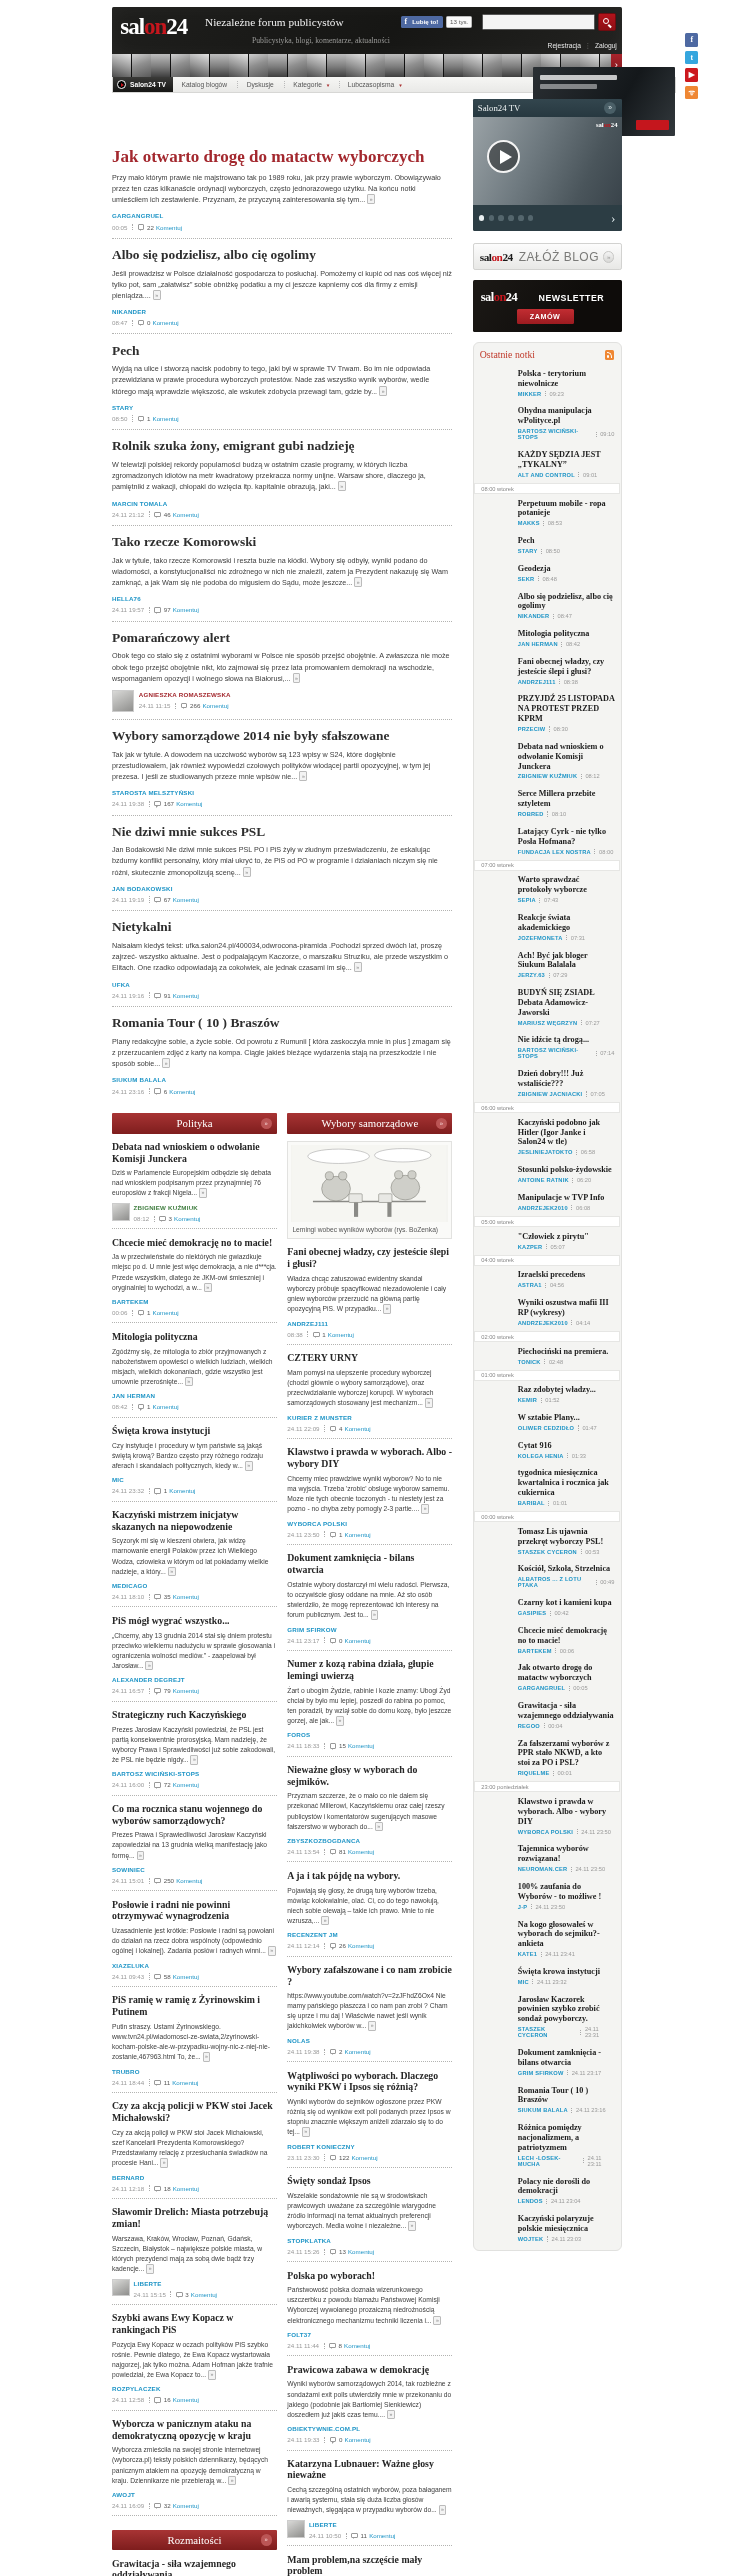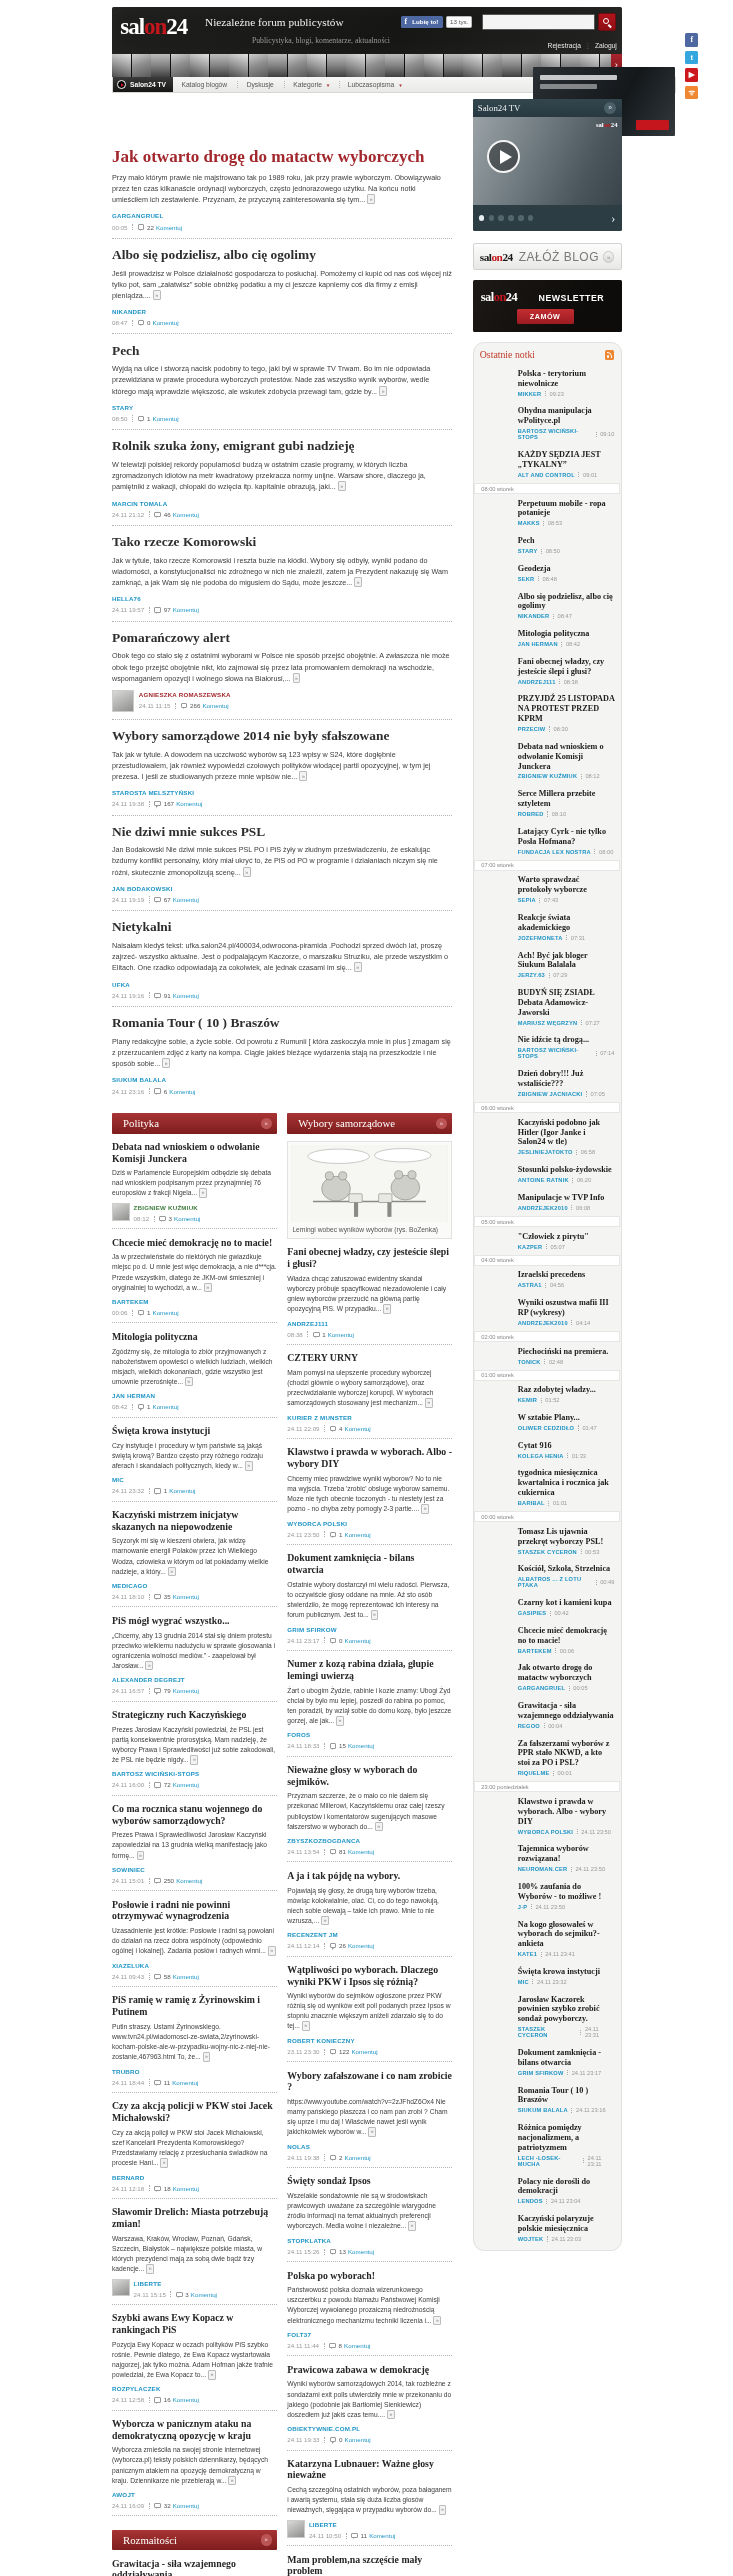--- a/index.html
+++ b/index.html
@@ -72,21 +72,21 @@
   .meta-sep { border-left:0.5px dotted #aaa; height:6.2px; margin:0 4.6px; }
   .bubble { position:relative; display:inline-block; width:6.7px; height:5.2px; border:0.5px solid #999; border-radius:1px; margin-right:2.6px; }
   .bubble::after { content:""; position:absolute; left:1px; bottom:-2.1px; border-top:2.1px solid #999; border-right:2.1px solid transparent; }
   .c-count { color:#555; margin-right:2.1px; }
   .komentuj { color:#1d94c6; }
 
   
   .mid-cols { display:flex; margin-top:11.3px; }
   .mid-col { width:165px; flex:0 0 165px; }
   .mid-col + .mid-col { margin-left:10.3px; }
-  .section-bar { height:20.6px; background:linear-gradient(#a83434,#7e1d1d); border-radius:1px; color:#fff; font-family:"Liberation Serif",serif; font-size:10.8px; display:flex; align-items:center; padding:0 11px; position:relative; }
+  .section-bar { height:20.6px; background:linear-gradient(#a83434,#7e1d1d); border-radius:1px; color:#fff; font-family:"Liberation Serif",serif; font-size:10.8px; display:flex; align-items:center; padding:0 17px; position:relative;justify-content:center; }
   .section-bar .go { position:absolute; right:5.2px; top:4.6px; width:11.3px; height:11.3px; border-radius:50%; background:#b55; color:#fbdede; font-size:6.7px; text-align:center; line-height:10.8px; }
   .col-post { padding:7.2px 0 6.2px; border-bottom:0.5px dotted #b3b3b1; }
   .col-title { font-family:"Liberation Serif",serif; font-size:9.8px; font-weight:bold; color:#262626; line-height:1.2; margin-bottom:4.1px; }
   .col-excerpt { font-size:6.7px; color:#3c3c3c; line-height:1.5; margin-bottom:4.6px; }
   .col-post .avatar { width:17.5px; height:17.5px; flex:0 0 17.5px; margin-right:4.1px; }
   .cartoon-box { background:#fafaf8; border:0.5px solid #e2e2e0; padding:3.1px; margin-top:7.2px; }
   .cartoon { height:77px; background:#f4f4f0; position:relative; overflow:hidden; }
   .cartoon svg { width:100%; height:100%; }
   .cartoon-caption { font-size:6.7px; color:#555; padding:4.1px 1px 2.1px; }
 
@@ -113,21 +113,21 @@
   .blog-btn .mini-logo .r { color:#c5161d; }
   .blog-btn .lbl { margin-left:auto; font-family:Liberation Sans, sans-serif; font-size:12px; color:#7a7a78; letter-spacing:0.5px; }
   .blog-btn .go { width:11.3px; height:11.3px; border-radius:50%; background:linear-gradient(#f4f4f4,#d8d8d6); border:0.5px solid #c6c6c4; color:#999; font-size:6.2px; text-align:center; line-height:10.8px; margin-left:4.1px; }
 
   .newsletter { height:52px; background:#14110f linear-gradient(120deg,#1c1916,#0e0c0a 70%); border-radius:1.5px; position:relative; margin-bottom:10.3px; overflow:hidden; }
   .newsletter .nl-logo { position:absolute; left:8.2px; top:10.3px; font-family:"Liberation Serif",serif; font-weight:bold; font-size:12.4px; letter-spacing:-0.5px; color:#fff; }
   .newsletter .nl-logo .r { color:#c5161d; }
   .newsletter .nl-word { position:absolute; left:66px; top:13px; color:#fff; font-weight:bold; font-size:8.8px; letter-spacing:0.5px; }
   .newsletter .zamow { position:absolute; left:44px; top:29px; width:57px; height:15.5px; background:linear-gradient(#c22d32,#9c1b20); border-radius:1.5px; color:#fff; font-weight:bold; font-size:7.2px; text-align:center; line-height:15.5px; letter-spacing:0.5px; }
 
-  .notki { background:#f4f4f2; border:0.5px solid #e1e1df; border-radius:11px; padding:0 0 3.1px; }
+  .notki { background:#f4f4f2; border:0.5px solid #e1e1df; border-radius:6px; padding:0 0 3.1px; }
   .notki-head { display:flex; align-items:center; justify-content:space-between; padding:6.2px 6.2px 4.1px; }
   .notki-title { color:#c03a2b; font-family:"Liberation Serif",serif; font-size:9.8px; }
   .rss-ico { width:9.8px; height:9.8px; background:#ef8733; border-radius:1.5px; position:relative; }
   .rss-ico::before { content:""; position:absolute; left:2.1px; bottom:2.1px; width:2.1px; height:2.1px; background:#fff; border-radius:50%; }
   .rss-ico::after { content:""; position:absolute; left:2.1px; bottom:2.1px; width:4.6px; height:4.6px; border:1px solid #fff; border-left:none; border-bottom:none; border-radius:0 100% 0 0; }
   .notki-entry { padding:4.6px 6.2px 5.2px; border-bottom:0.5px dotted #bdbdbb;margin-left:38px; }
   .notki-entry:last-child { border-bottom:none; }
   .notki-entry .nt { font-family:"Liberation Serif",serif; font-size:8.2px; font-weight:bold; color:#1c1c1c; line-height:1.2; }
   .notki-entry .nm { margin-top:2.1px; font-size:5.7px; color:#999; display:flex; align-items:center; }
   .notki-entry .author { font-size:5.7px; }
@@ -831,49 +831,49 @@
                         <span class="meta-sep"></span>
                         <span class="bubble"></span>
                         <span class="c-count">26</span>
                         <a class="komentuj">Komentuj</a>
                       </div>
                     </div>
                   </div>
                 </div>
 
                 <div class="col-post">
+                  <div class="col-title">Wybory zafałszowane i co nam zrobicie ?</div>
+                  <div class="col-excerpt"><span>https://www.youtube.com/watch?v=2zJFhdZ6Ox4  Nie mamy pańskiego płaszcza i co nam pan zrobi ? Cham się uprze i mu daj ! Właściwie nawet jeśli wynik jakichkolwiek wyborów w...</span> <span class="more-ico">»</span></div>
+                  <div class="byline">
+
+                    <div>
+                      <a class="author">NOLAS</a>
+                      <div class="meta-row">
+                        <span>24.11 19:38</span>
+                        <span class="meta-sep"></span>
+                        <span class="bubble"></span>
+                        <span class="c-count">2</span>
+                        <a class="komentuj">Komentuj</a>
+                      </div>
+                    </div>
+                  </div>
+                </div>
+
+                <div class="col-post">
                   <div class="col-title">Wątpliwości po wyborach. Dlaczego wyniki PKW i Ipsos się różnią?</div>
                   <div class="col-excerpt"><span>Wyniki wyborów do sejmików ogłoszone przez PKW różnią się od wyników exit poll podanych przez Ipsos w stopniu znacznie większym aniżeli zdarzało się to do tej...</span> <span class="more-ico">»</span></div>
                   <div class="byline">
 
                     <div>
                       <a class="author">ROBERT KONIECZNY</a>
                       <div class="meta-row">
                         <span>23.11 23:30</span>
                         <span class="meta-sep"></span>
                         <span class="bubble"></span>
                         <span class="c-count">122</span>
-                        <a class="komentuj">Komentuj</a>
-                      </div>
-                    </div>
-                  </div>
-                </div>
-
-                <div class="col-post">
-                  <div class="col-title">Wybory zafałszowane i co nam zrobicie ?</div>
-                  <div class="col-excerpt"><span>https://www.youtube.com/watch?v=2zJFhdZ6Ox4  Nie mamy pańskiego płaszcza i co nam pan zrobi ? Cham się uprze i mu daj ! Właściwie nawet jeśli wynik jakichkolwiek wyborów w...</span> <span class="more-ico">»</span></div>
-                  <div class="byline">
-
-                    <div>
-                      <a class="author">NOLAS</a>
-                      <div class="meta-row">
-                        <span>24.11 19:38</span>
-                        <span class="meta-sep"></span>
-                        <span class="bubble"></span>
-                        <span class="c-count">2</span>
                         <a class="komentuj">Komentuj</a>
                       </div>
                     </div>
                   </div>
                 </div>
 
                 <div class="col-post">
                   <div class="col-title">Święty sondaż Ipsos</div>
                   <div class="col-excerpt"><span>Wszelakie sondażownie nie są w środowiskach prawicowych uważane za szczególnie wiarygodne źródło informacji na temat aktualnych preferencji wyborczych. Media wolne i niezależne...</span> <span class="more-ico">»</span></div>
                   <div class="byline">

